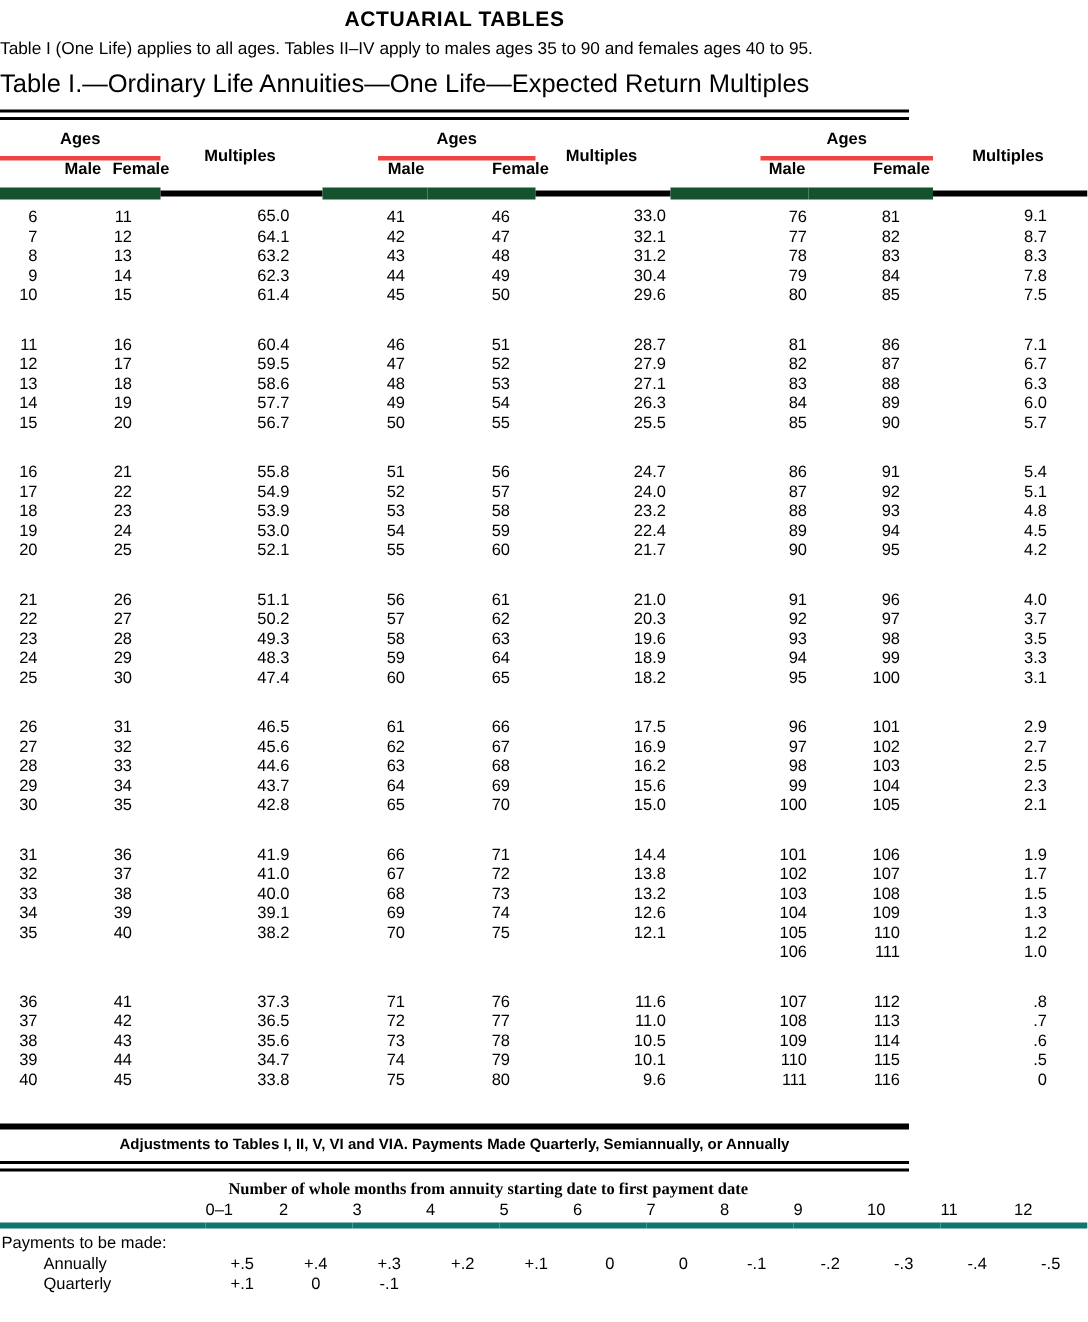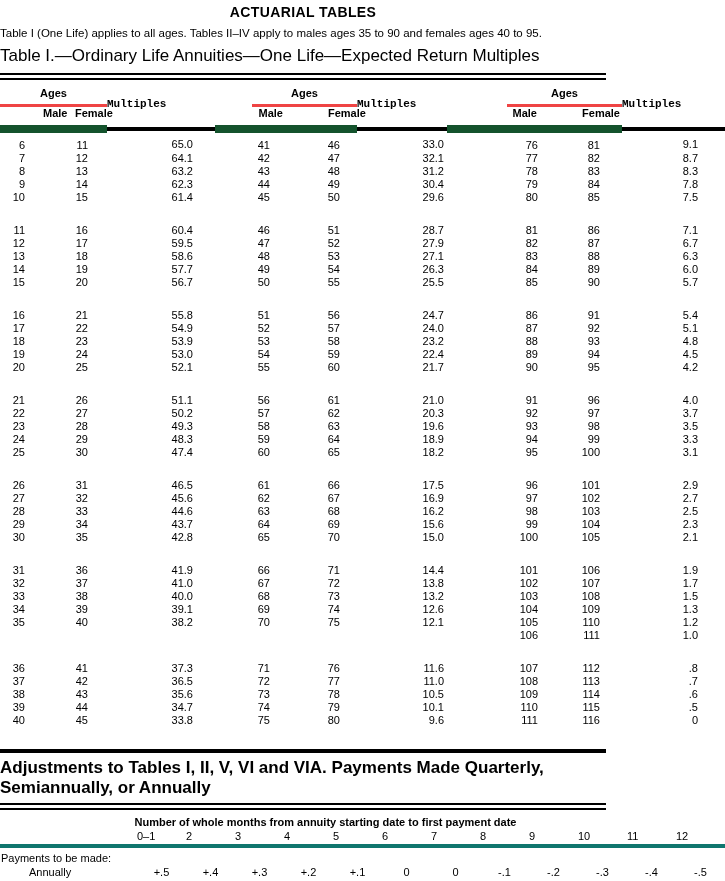--- a/index.html
+++ b/index.html
@@ -24,45 +24,46 @@
 
   table { border-collapse:collapse; table-layout:fixed; width:725px; }
 
   
   .main th, .main td { font-size:11px; padding:0; white-space:nowrap; }
   .main thead th { font-weight:bold; }
   .main .th-ages { vertical-align:top; padding-top:7px; }
   .ages-inner { border-bottom:3px solid #ef4444; padding-bottom:5px; text-align:center; }
   .g2 .ages-inner { margin-left:37px; }
   .g3 .ages-inner { margin-left:60px; }
-  .main .th-mult { text-align:left; vertical-align:middle; padding-right:2px;font-family:Liberation Mono, monospace; }
+  .main .th-mult { text-align:center; vertical-align:middle; padding-right:2px; }
   .main th.c9 { padding-right:3px; }
   .main .subhead th { text-align:right; vertical-align:bottom; padding-bottom:6px; padding-right:2px; }
   .main .subhead th.c1 { padding-right:0; }
   .main thead .subhead th { border-bottom:8px solid #14532d;padding-left:43px; }
   .main .th-mult { border-bottom:4px solid #000; }
   .main tbody td { text-align:right; height:13px; line-height:13px; }
   .main tbody tr.first td { padding-top:6px; }
   .main tbody tr.gap td { height:20px; }
   .main td.c1 { padding-right:7px;  }
   .main td.c2 { padding-right:19px; }
   .main td.c3 { padding-right:22px; }
   .main td.c4 { padding-right:15px; }
   .main td.c5 { padding-right:17px; }
   .main td.c6 { padding-right:3px;margin-top:19px;  }
   .main td.c7 { padding-right:1px;  }
   .main td.c8 { padding-right:22px; }
   .main td.c9 { padding-right:27px; }
   .main-bottom-space { height:22px; }
 
   
-  .adj-title { font-size:17px; font-weight:bold; text-align:left; padding:5px 0 5px 0; }
+  .adj-title { font-size:10px; font-weight:bold; text-align:center; padding:5px 0 5px 0; }
   .adj-subtitle {
     font-size:11px; font-weight:bold; text-align:center;
     margin:6px 70px 0 115px;
+    font-family:Liberation Serif, serif;
   }
   .adj th, .adj td { font-size:11px; white-space:nowrap; padding:0; }
   .adj thead th { font-weight:normal; text-align:left; height:18px; vertical-align:middle; border-bottom:4px solid #0f766e; }
   .adj tbody td { text-align:center; height:13.5px; line-height:13.5px; }
   .adj td.row-label { text-align:left; padding-left:29px; }
   .adj td.group-label { text-align:left; padding-left:1px; height:16px; padding-top:4px; }
 </style>
 </head>
 <body>
 

